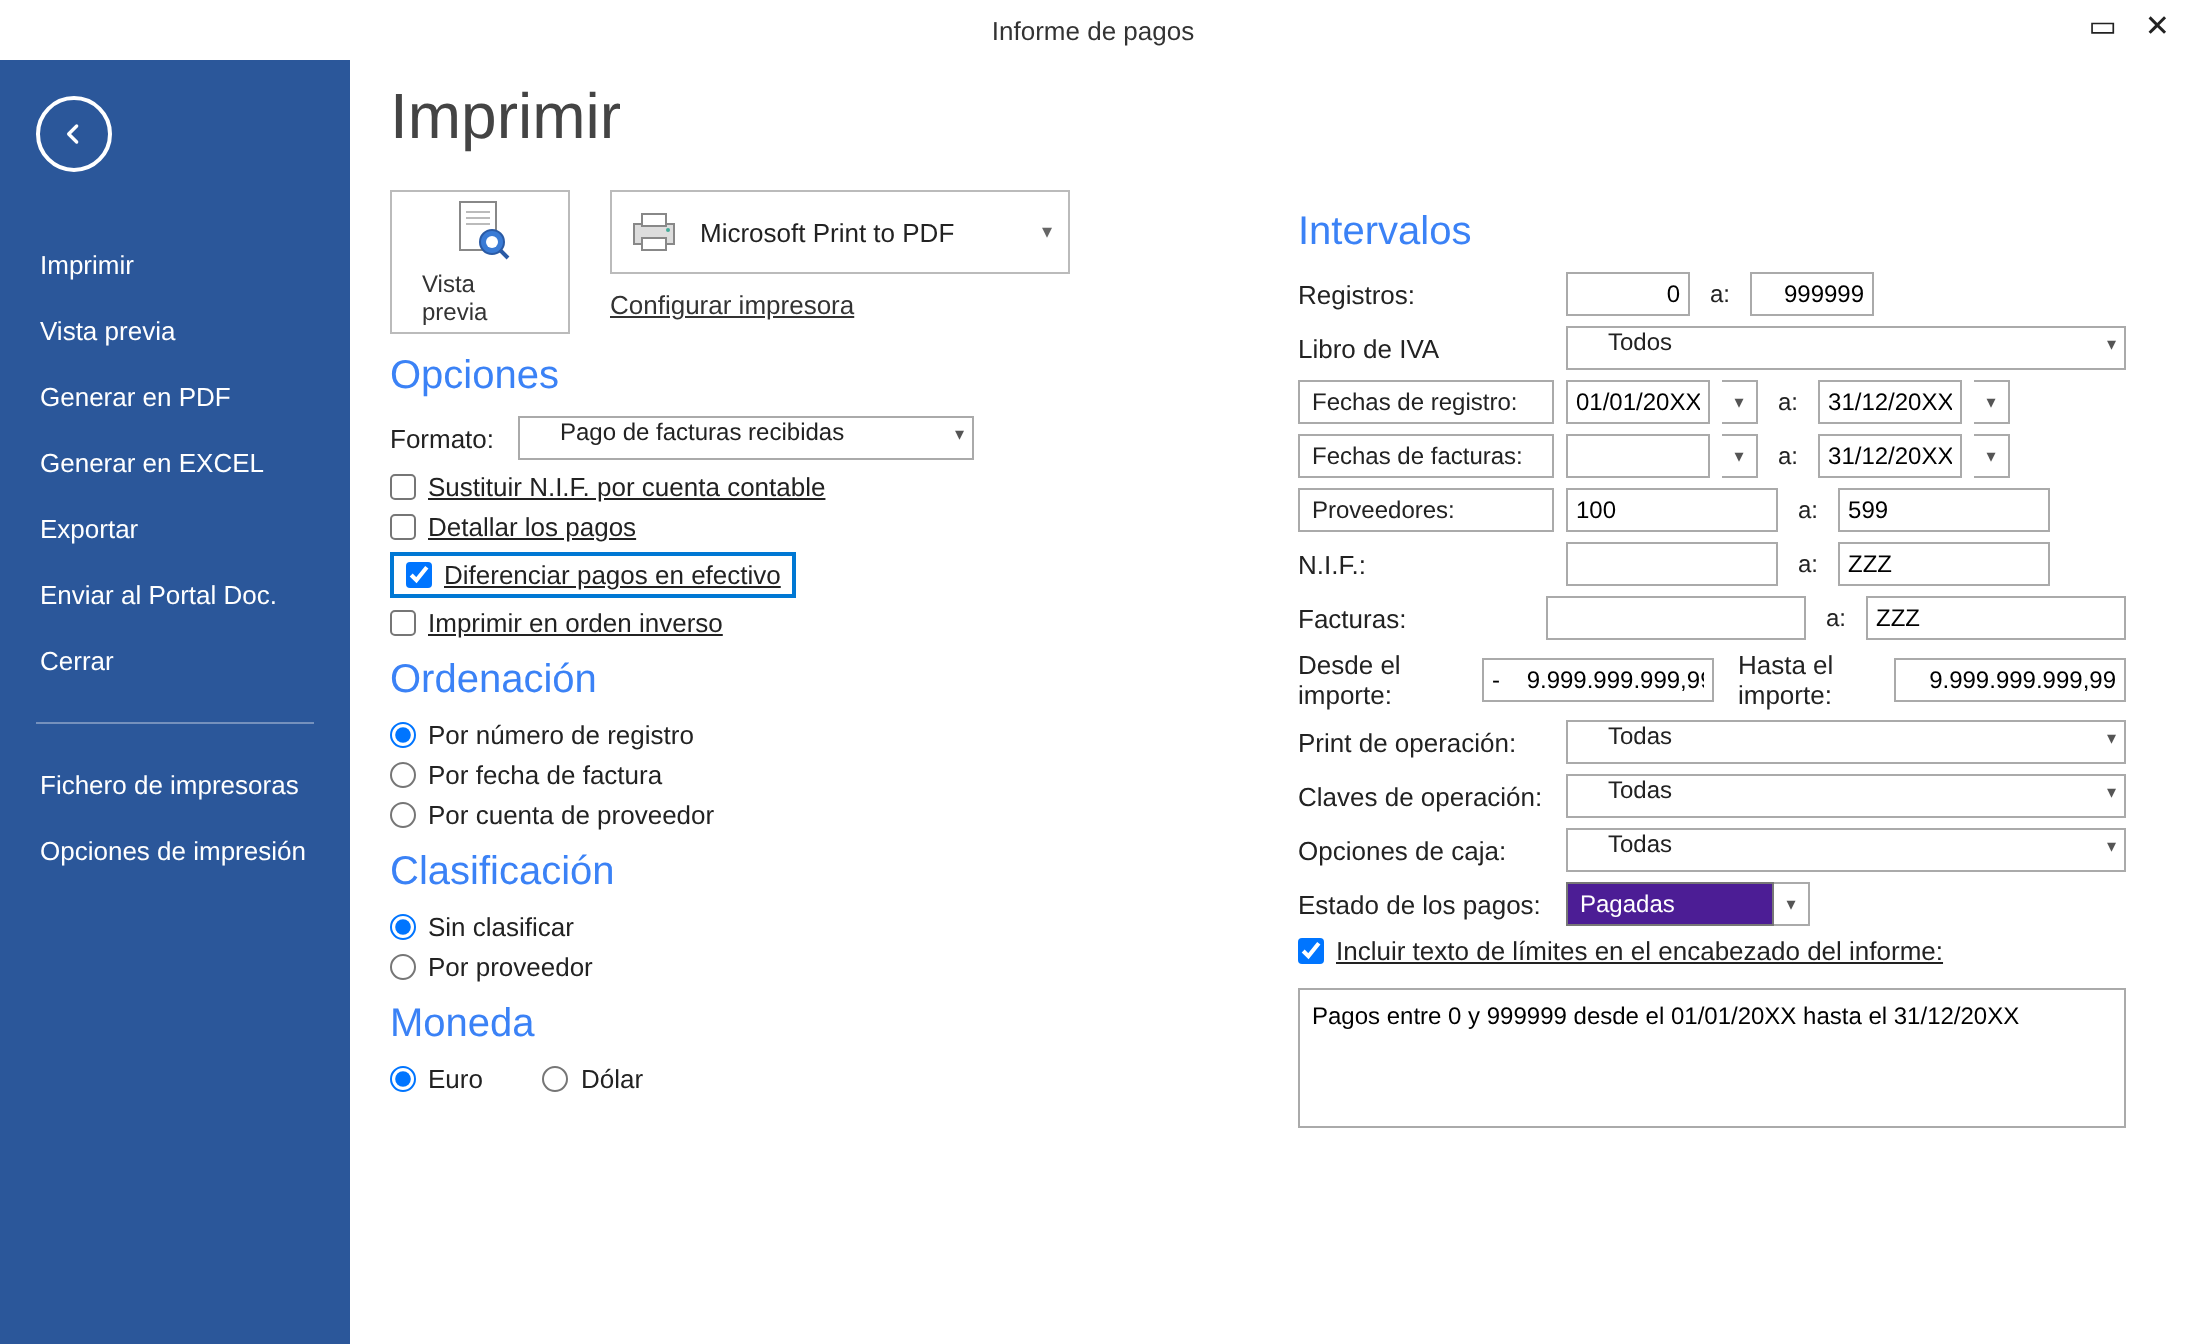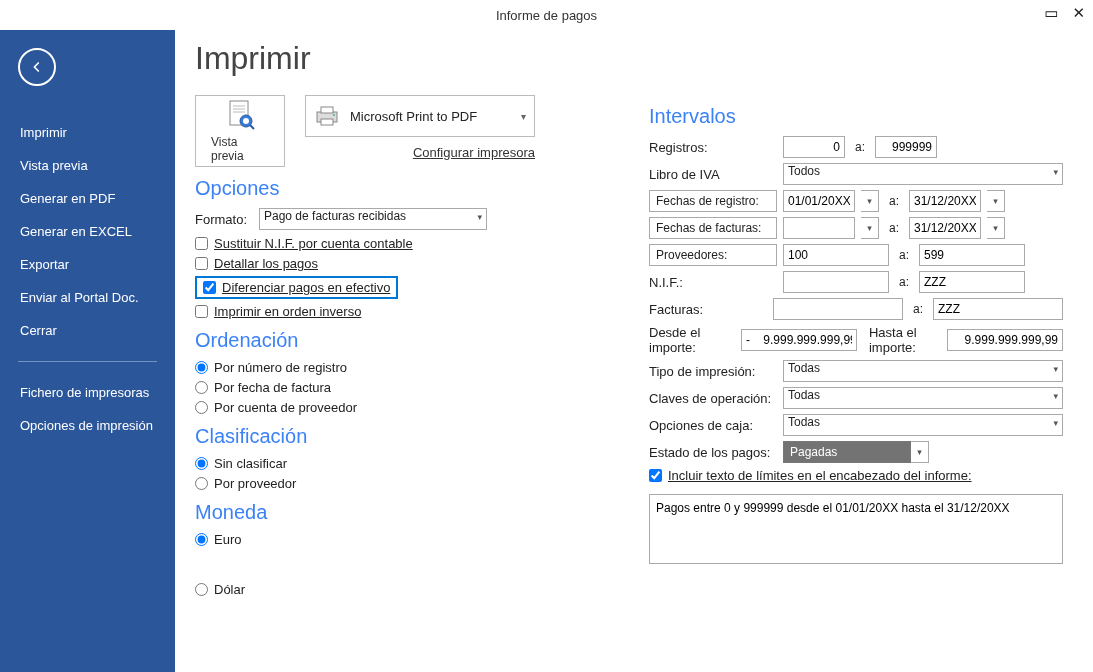--- a/index.html
+++ b/index.html
@@ -13,45 +13,45 @@
 .back-btn svg { width: 16px; height: 16px; }
 .side-item { padding: 9px 20px; font-size: 13px; cursor: pointer; color: #fff; }
 .side-sep { border-top: 1px solid rgba(255,255,255,0.35); margin: 14px 18px; }
 .main { flex: 1; padding: 10px 30px 0 20px; overflow: hidden; }
 h1 { font-size: 32px; font-weight: 300; color: #444; margin-bottom: 18px; }
 .top-row { display: flex; align-items: flex-start; gap: 20px; }
 .preview-btn { width: 90px; height: 72px; border: 1px solid #bbb; display: flex; flex-direction: column; align-items: center; justify-content: center; gap: 2px; cursor: pointer; background: #fff; }
 .preview-btn .label { font-size: 12px; color: #333; }
 .printer-select { width: 230px; height: 42px; border: 1px solid #bbb; display: flex; align-items: center; padding: 0 8px; gap: 10px; cursor: pointer; position: relative; }
 .printer-select .chev { position: absolute; right: 8px; font-size: 10px; color: #666; }
-.config-link { font-size: 13px; color: #333; text-decoration: underline; cursor: pointer; margin-top: 8px; text-align: right; width: 350px; }
+.config-link { font-size: 13px; color: #333; text-decoration: underline; cursor: pointer; margin-top: 8px; width: 350px; }
 .columns { display: flex; gap: 40px; margin-top: 12px; }
 .col { flex: 1; min-width: 0; }
 h2 { font-size: 20px; font-weight: 400; color: #3b82f6; margin: 10px 0 8px; }
 .row { display: flex; align-items: center; margin-bottom: 6px; gap: 6px; font-size: 13px; }
 .label { width: 58px; }
-.select, .input, .btn-input { border: 1px solid #aaa; height: 22px; font-size: 12px; padding: 0 4px; background: #fff; }
+.select, .input, .btn-input { border: 1px solid #aaa; height: 22px; font-size: 12px; padding: 0 20px; background: #fff; }
 .select { position: relative; padding-right: 18px; }
 .select::after { content: "▾"; position: absolute; right: 4px; top: 3px; font-size: 9px; color: #555; }
 .chk { display: flex; align-items: center; gap: 6px; margin-bottom: 5px; cursor: pointer; text-decoration: underline; }
 .chk input, .rad input { cursor: pointer; }
 .chk.highlighted { border: 2px solid #0078d4; padding: 2px 6px; display: inline-flex; }
 .rad { display: flex; gap: 6px; margin-bottom: 5px; cursor: pointer; }
-.rad-row { display: flex; gap: 30px; flex-direction: column; }
+.rad-row { display: flex; gap: 30px; }
 .intervals .irow { display: flex; align-items: center; margin-bottom: 5px; gap: 6px; }
 .intervals .ilabel { width: 128px; font-size: 13px; }
 .intervals .btn-label { border: 1px solid #aaa; height: 22px; width: 128px; display: flex; align-items: center; padding: 0 6px; font-size: 12px; cursor: pointer; }
 .intervals input[type=text] { border: 1px solid #aaa; height: 22px; font-size: 12px; padding: 0 4px; }
 .intervals .a { font-size: 12px; padding: 0 4px; }
 .intervals .wide-select { flex: 1; }
 .dropdown-chev { width: 18px; height: 22px; border: 1px solid #aaa; border-left: none; display: inline-flex; align-items: center; justify-content: center; font-size: 9px; color: #555; cursor: pointer; }
 .date-input { width: 72px; }
 .num-input { width: 62px; text-align: right; }
 .prov-input { width: 106px; }
-.estado-select { width: 128px; background: #737373; color: #fff; border: 1px solid #777; height: 22px; display: inline-flex; align-items: center; padding: 0 6px; font-size: 12px; }
+.estado-select { width: 104px; background: #4c1d95; color: #fff; border: 1px solid #777; height: 22px; display: inline-flex; align-items: center; padding: 0 6px; font-size: 12px; }
 .estado-wrap { display: inline-flex; }
 .estado-wrap .dropdown-chev { background: #fff; }
 .header-textarea { width: 100%; height: 70px; border: 1px solid #aaa; padding: 6px; font-size: 12px; resize: none; margin-top: 6px; }
 .amount-input { width: 116px; text-align: right; }
 .left-col { width: 340px; }
 </style>
 </head>
 <body>
 
 <div class="titlebar">
@@ -229,21 +229,21 @@
         </div>
 
         <div class="irow">
           <span class="ilabel">Desde el importe:</span>
           <input type="text" class="amount-input" value="-    9.999.999.999,99" style="">
           <span style="padding:0 6px">Hasta el importe:</span>
           <input type="text" class="amount-input" value="9.999.999.999,99" style="">
         </div>
 
         <div class="irow">
-          <span class="ilabel">Tipo de impresión:</span>
+          <span class="ilabel">Print de operación:</span>
           <div class="select wide-select"><span>Todas</span></div>
         </div>
         <div class="irow">
           <span class="ilabel">Claves de operación:</span>
           <div class="select wide-select"><span>Todas</span></div>
         </div>
         <div class="irow">
           <span class="ilabel">Opciones de caja:</span>
           <div class="select wide-select"><span>Todas</span></div>
         </div>

